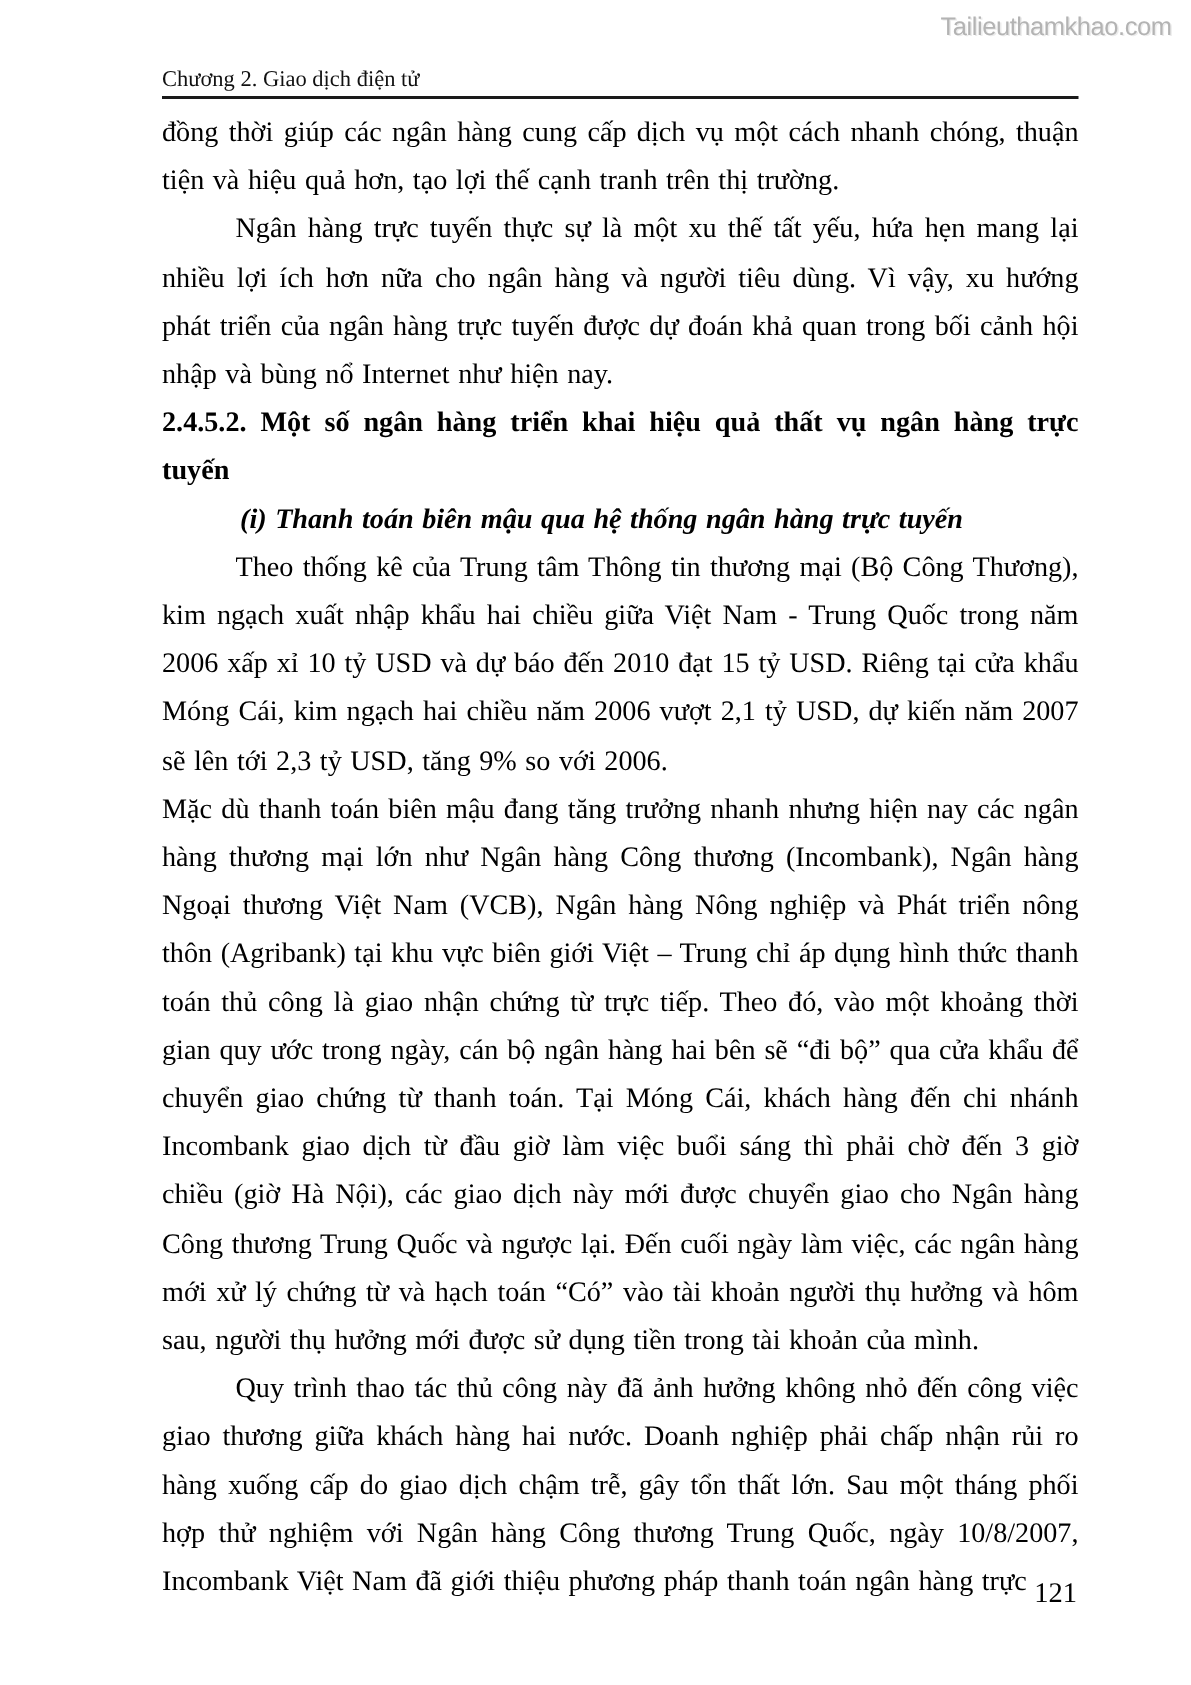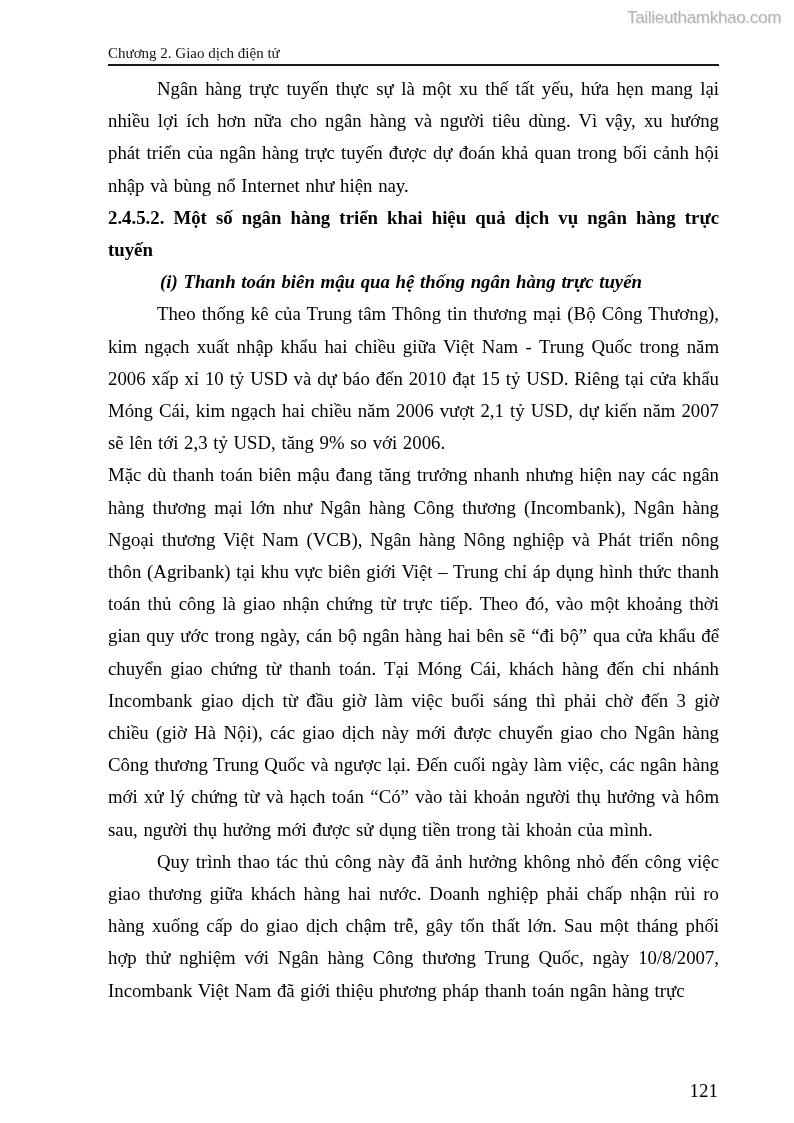--- a/index.html
+++ b/index.html
@@ -66,41 +66,42 @@
     line-height: 32.2px;
   }
   .subheading {
     font-style: italic;
     text-indent: 52px;
     font-weight: bold;
   }
   .page-number {
     position: absolute;
     right: 76px;
-    top: 1080px;
+    top: 1052px;
     font-size: 19px;
     color: #000000;
   }
 </style>
 </head>
 <body>
 
 <div class="page">
 
   <div class="watermark">Tailieuthamkhao.com</div>
 
   <div class="running-header">
     <span>Chương 2. Giao dịch điện tử</span>
   </div>
 
   <div class="header-rule"></div>
 
   <div class="body-text">
+    <p class="para">đồng thời giúp các ngân hàng cung cấp dịch vụ một cách nhanh chóng, thuận tiện và hiệu quả hơn, tạo lợi thế cạnh tranh trên thị trường.</p>
     <p class="para indent">Ngân hàng trực tuyến thực sự là một xu thế tất yếu, hứa hẹn mang lại nhiều lợi ích hơn nữa cho ngân hàng và người tiêu dùng. Vì vậy, xu hướng phát triển của ngân hàng trực tuyến được dự đoán khả quan trong bối cảnh hội nhập và bùng nổ Internet như hiện nay.</p>
-    <h3 class="heading">2.4.5.2. Một số ngân hàng triển khai hiệu quả dịch vụ ngân hàng trực tuyến</h3>
+    <h3 class="heading">2.4.5.2. Một số ngân hàng triển khai hiệu quả thất vụ ngân hàng trực tuyến</h3>
     <p class="subheading">(i) Thanh toán biên mậu qua hệ thống ngân hàng trực tuyến</p>
     <p class="para indent">Theo thống kê của Trung tâm Thông tin thương mại (Bộ Công Thương), kim ngạch xuất nhập khẩu hai chiều giữa Việt Nam - Trung Quốc trong năm 2006 xấp xỉ 10 tỷ USD và dự báo đến 2010 đạt 15 tỷ USD. Riêng tại cửa khẩu Móng Cái, kim ngạch hai chiều năm 2006 vượt 2,1 tỷ USD, dự kiến năm 2007 sẽ lên tới 2,3 tỷ USD, tăng 9% so với 2006.</p>
     <p class="para">Mặc dù thanh toán biên mậu đang tăng trưởng nhanh nhưng hiện nay các ngân hàng thương mại lớn như Ngân hàng Công thương (Incombank), Ngân hàng Ngoại thương Việt Nam (VCB), Ngân hàng Nông nghiệp và Phát triển nông thôn (Agribank) tại khu vực biên giới Việt – Trung chỉ áp dụng hình thức thanh toán thủ công là giao nhận chứng từ trực tiếp. Theo đó, vào một khoảng thời gian quy ước trong ngày, cán bộ ngân hàng hai bên sẽ “đi bộ” qua cửa khẩu để chuyển giao chứng từ thanh toán. Tại Móng Cái, khách hàng đến chi nhánh Incombank giao dịch từ đầu giờ làm việc buổi sáng thì phải chờ đến 3 giờ chiều (giờ Hà Nội), các giao dịch này mới được chuyển giao cho Ngân hàng Công thương Trung Quốc và ngược lại. Đến cuối ngày làm việc, các ngân hàng mới xử lý chứng từ và hạch toán “Có” vào tài khoản người thụ hưởng và hôm sau, người thụ hưởng mới được sử dụng tiền trong tài khoản của mình.</p>
     <p class="para indent">Quy trình thao tác thủ công này đã ảnh hưởng không nhỏ đến công việc giao thương giữa khách hàng hai nước. Doanh nghiệp phải chấp nhận rủi ro hàng xuống cấp do giao dịch chậm trễ, gây tổn thất lớn. Sau một tháng phối hợp thử nghiệm với Ngân hàng Công thương Trung Quốc, ngày 10/8/2007, Incombank Việt Nam đã giới thiệu phương pháp thanh toán ngân hàng trực</p>
   </div>
 
   <div class="page-number">121</div>
 
 </div>
 

